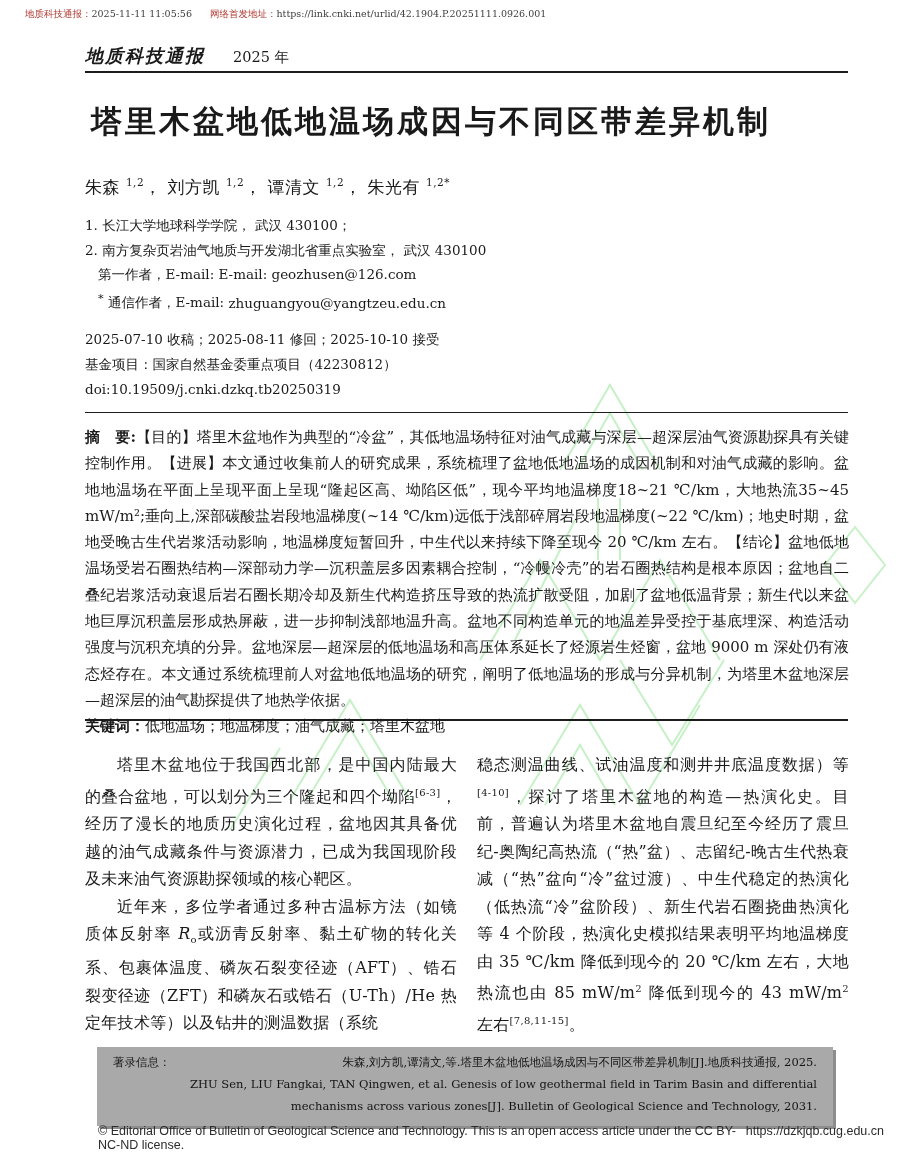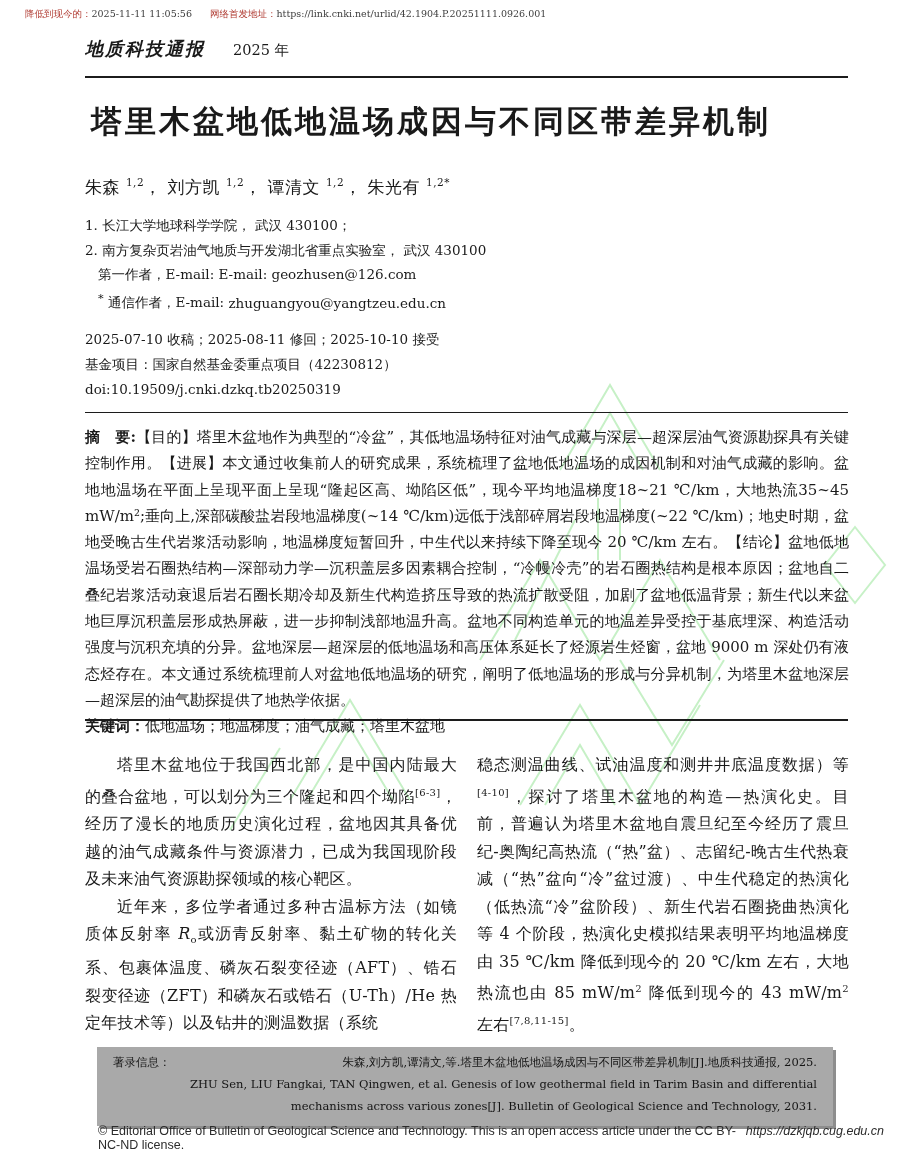--- a/index.html
+++ b/index.html
@@ -9,22 +9,22 @@
     font-family:"DejaVu Serif","Liberation Serif",serif;color:#1a1a1a;
   }
   .watermark{position:absolute;top:0;left:0;z-index:0;pointer-events:none;}
   .watermark g{fill:none;stroke:var(--watermark-green,#bdeebd);stroke-width:2;opacity:.85;}
   .layer{position:relative;z-index:1;}
 
   .meta-bar{position:absolute;top:8px;left:25px;font-size:9.5px;color:#3d3d3d;white-space:nowrap;}
   .meta-label{color:var(--meta-red,#b03b32);}
   .meta-gap{display:inline-block;width:18px;}
 
-  .journal-row{position:absolute;top:37px;left:85px;width:763px;
-    border-bottom:2.5px solid var(--rule-dark,#1c1c1c);padding-bottom:15px;
+  .journal-row{position:absolute;top:44px;left:85px;width:763px;
+    border-bottom:2.5px solid var(--rule-dark,#1c1c1c);padding-bottom:3px;
     display:flex;align-items:baseline;gap:28px;}
   .journal-name{font-size:18px;font-weight:bold;font-style:italic;letter-spacing:2px;}
   .journal-year{font-size:14.5px;}
 
   .article-title{position:absolute;top:101px;left:91px;width:770px;
     font-family:"Liberation Sans","DejaVu Sans",sans-serif;
     font-size:31px;font-weight:700;letter-spacing:3px;margin:0;}
 
   .authors-line{position:absolute;top:176px;left:85px;font-size:17px;letter-spacing:.5px;}
   .authors-line sup{font-size:10.5px;}
@@ -53,21 +53,21 @@
     background:var(--citation-bg,#a9a9a9);box-shadow:3px 3px 0 #8d8d8d;
     padding:4px 16px 9px 16px;font-size:11.5px;line-height:22px;color:#141414;
     display:flex;align-items:flex-start;}
   .citation-label{white-space:nowrap;margin-right:5px;}
   .citation-body{flex:1;}
   .citation-body p{margin:0;text-align:right;}
 
   .footer{position:absolute;top:1124px;left:62px;width:786px;
     display:flex;justify-content:space-between;align-items:baseline;
     font-family:"Liberation Sans","DejaVu Sans",sans-serif;font-size:12.5px;color:#2b2b2b;margin-left:36px;}
-  .footer a{color:#2b2b2b;text-decoration:none;font-style:italic;}
+  .footer a{color:#2b2b2b;text-decoration:none;}
 </style>
 </head>
 <body>
 
 <div class="page">
 
   <svg class="watermark" width="904" height="1166" viewBox="0 0 904 1166">
     <g>
       <path d="M560 470 L610 385 L660 470"></path>
       <path d="M577 470 L610 413 L643 470"></path>
@@ -81,21 +81,21 @@
       <path d="M230 830 L280 748"></path>
       <path d="M520 805 L580 705 L640 805 L700 705"></path>
       <path d="M545 805 L580 745 L615 805"></path>
       <path d="M620 660 L672 745 L724 660"></path>
     </g>
   </svg>
 
   <div class="layer">
 
     <div class="meta-bar">
-      <span class="meta-label">降低到现今的：</span><span class="meta-value">2025-11-11 11:05:56</span><span class="meta-gap"></span><span class="meta-label">网络首发地址：</span><span class="meta-value">https://link.cnki.net/urlid/42.1904.P.20251111.0926.001</span>
+      <span class="meta-label">地质科技通报：</span><span class="meta-value">2025-11-11 11:05:56</span><span class="meta-gap"></span><span class="meta-label">网络首发地址：</span><span class="meta-value">https://link.cnki.net/urlid/42.1904.P.20251111.0926.001</span>
     </div>
 
     <div class="journal-row">
       <span class="journal-name">地质科技通报</span>
       <span class="journal-year">2025 年</span>
     </div>
 
     <h1 class="article-title">塔里木盆地低地温场成因与不同区带差异机制</h1>
 
     <div class="authors-line"><span>朱森 </span><sup>1,2</sup><span>，  刘方凯 </span><sup>1,2</sup><span>，  谭清文 </span><sup>1,2</sup><span>，  朱光有 </span><sup>1,2*</sup></div>

